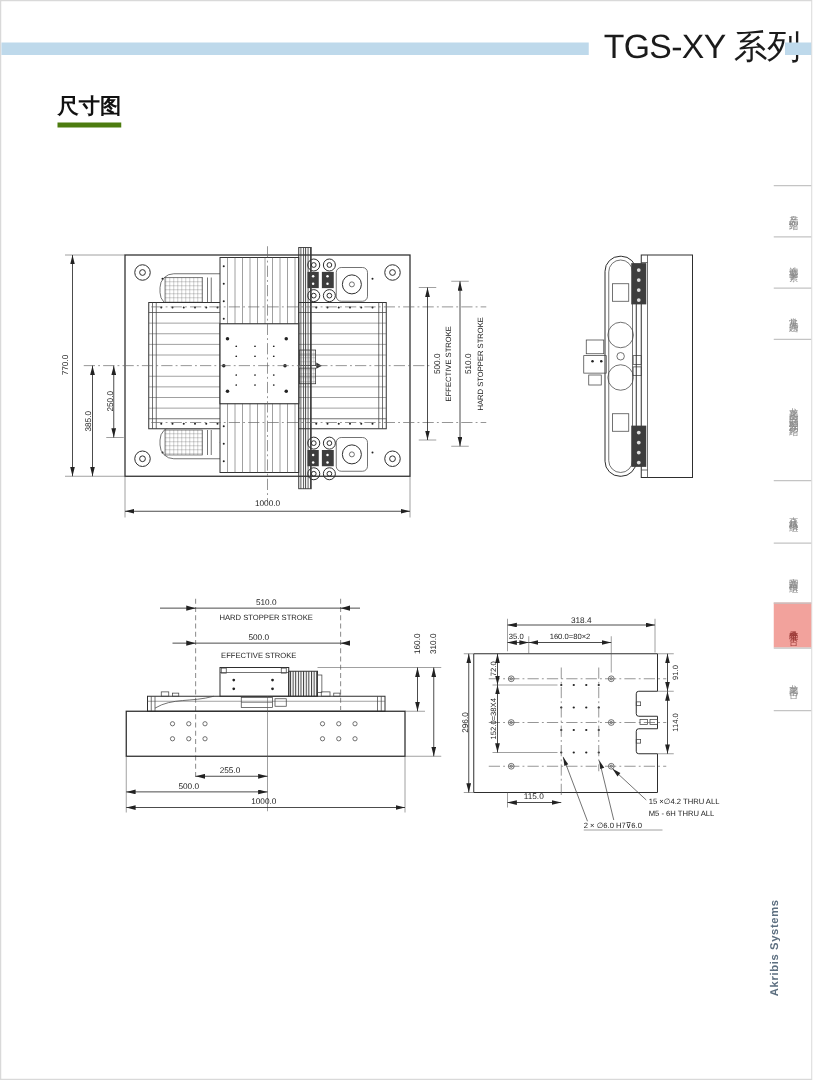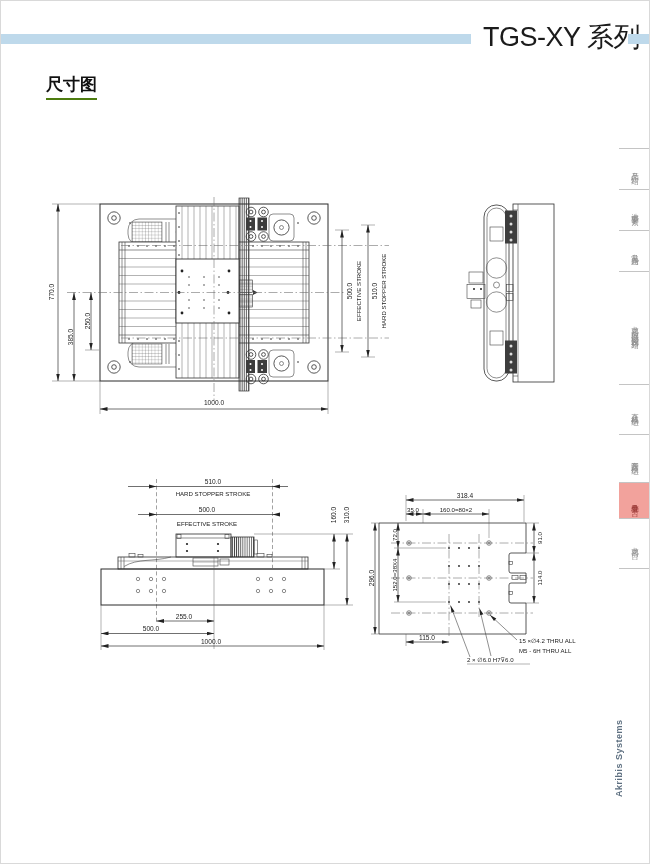--- a/index.html
+++ b/index.html
@@ -4,21 +4,21 @@
 <style>
   html,body{margin:0;padding:0;background:#fff;}
   .page{position:relative;width:650px;height:864px;background:#fff;border:1px solid #d9d9d9;
         box-sizing:border-box;overflow:hidden;font-family:"Liberation Sans",sans-serif;}
   .bar{position:absolute;height:10px;background:#BED9EB;}
   .bar-left{left:0;top:33px;width:470px;}
   .bar-right{left:627px;top:33px;width:23px;}
   .page-title{position:absolute;left:482px;top:18px;font-size:27px;color:#1b1b1b;
               letter-spacing:-0.5px;white-space:nowrap;text-align:right;}
   .section-title{position:absolute;left:45px;top:72px;font-size:17px;font-weight:bold;color:#111;
-                 border-bottom:2px solid #4d7c0f;padding-bottom:2px;}
+                 border-bottom:4px solid #4d7c0f;padding-bottom:2px;}
   
   .tab{position:absolute;left:618px;width:31px;box-sizing:border-box;border-top:1px solid #c4c4c4;
        display:flex;align-items:center;justify-content:center;
        writing-mode:vertical-rl;text-orientation:upright;letter-spacing:1.5px;
        font-size:7.5px;color:#8c8c8c;cursor:pointer;}
   .tab.last{border-bottom:1px solid #c4c4c4;}
   .tab.active{background:#F2A29C;color:#9C3B38;}
   .brand{position:absolute;left:613px;top:718px;height:78px;writing-mode:vertical-rl;
          transform:rotate(180deg);font-size:9px;font-weight:bold;color:#5D6F80;letter-spacing:.5px;}
   

